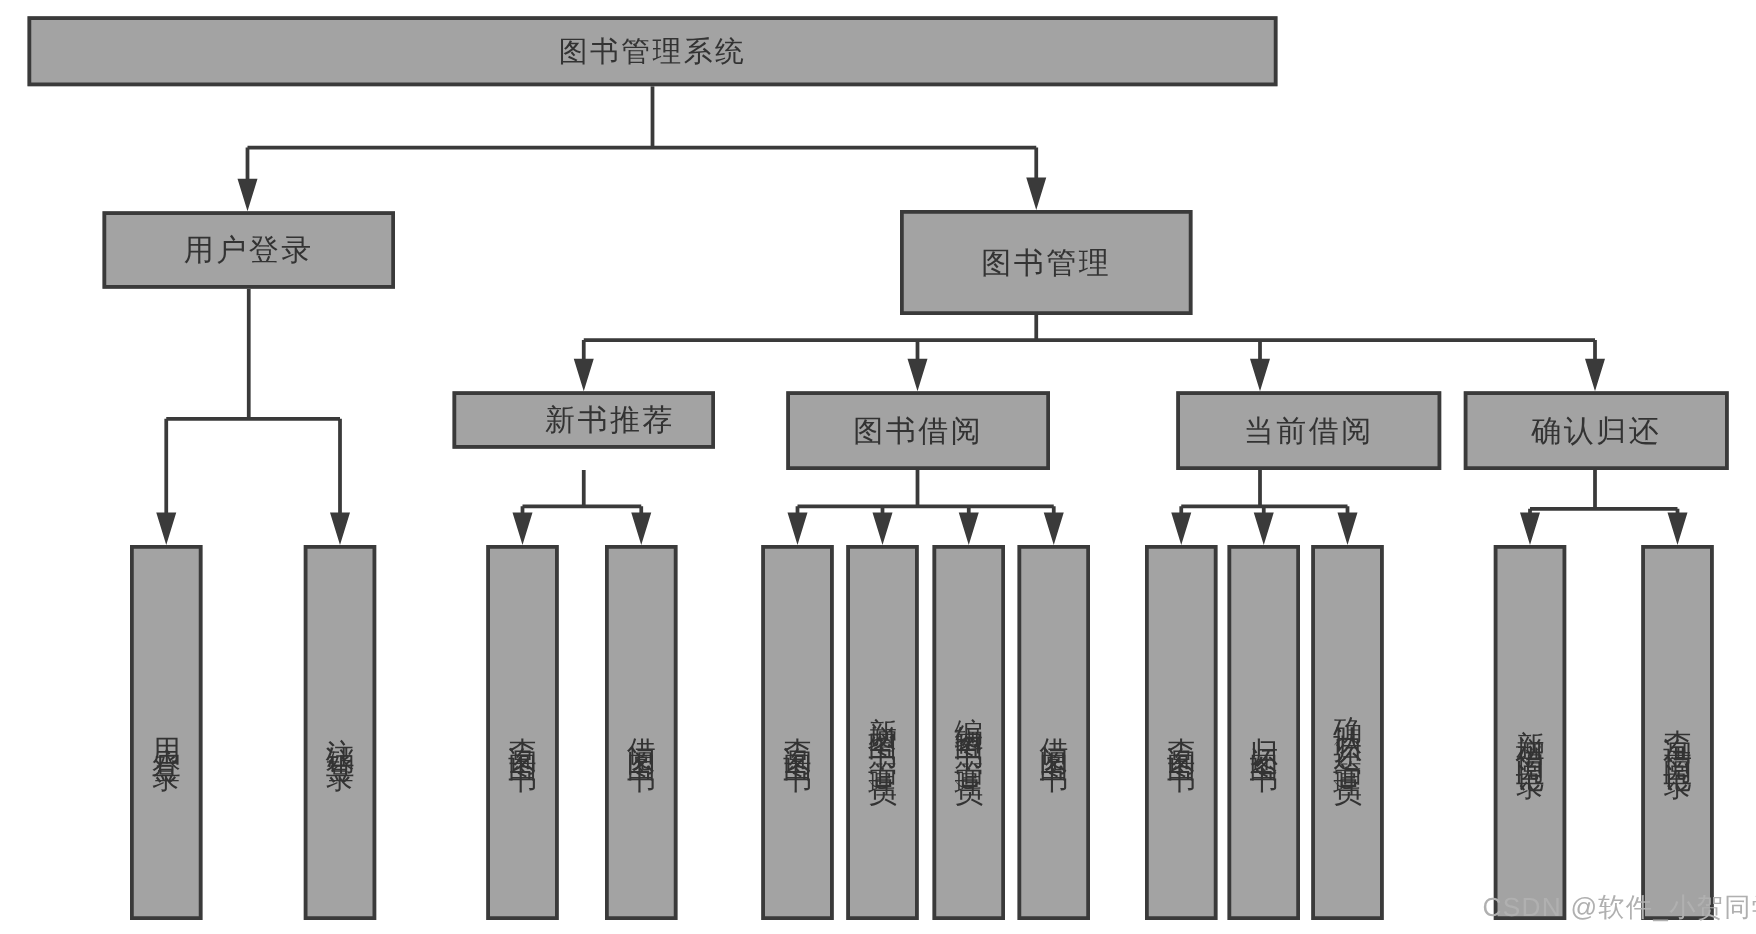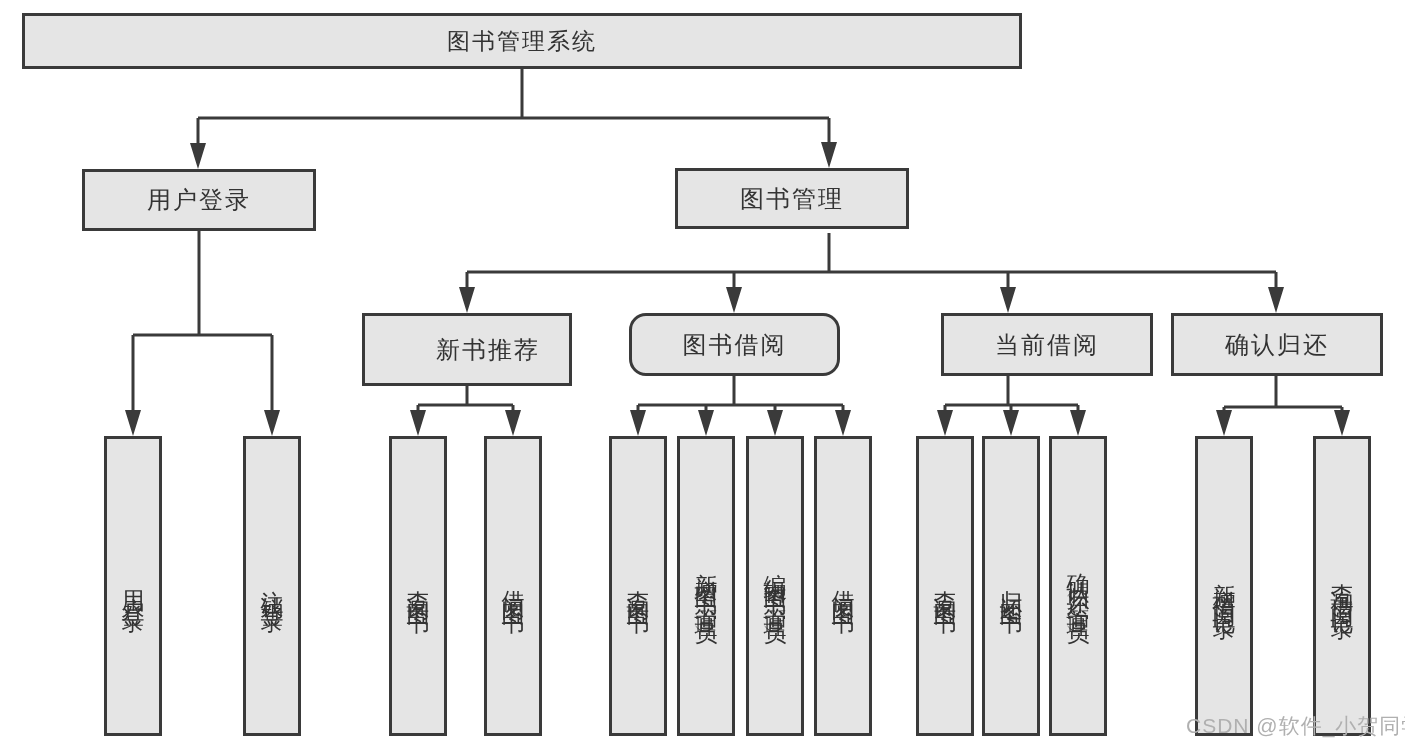--- a/index.html
+++ b/index.html
@@ -4,21 +4,21 @@
 <style>
   html,body { margin:0; padding:0; background:#ffffff; }
   .stage {
     position:relative; width:1405px; height:747px;
     background:#ffffff; overflow:hidden;
     font-family:"Liberation Sans", sans-serif;
   }
   .connectors { position:absolute; left:0; top:0; width:1405px; height:747px; }
   .node {
     position:absolute; box-sizing:border-box;
-    border:3px solid #3a3a3a; background:#e5e5e5;
+    border:3px solid #3a3a3a; background:#a3a3a3;
     display:flex; align-items:center; justify-content:center;
     color:#333333;
   }
   .hnode { font-size:24px; letter-spacing:2px; }
   .root-node { font-size:23px; }
   .vnode { font-size:23px; }
   .vnode .vtext {
     writing-mode:vertical-rl; text-orientation:mixed;
     letter-spacing:7px; line-height:1;
   }
@@ -64,28 +64,28 @@
       M1334 410 L1350 410 L1342 436 Z"></path>
   </svg>
 
   <div class="node hnode root-node" style="left:22px; top:13px; width:1000px; height:56px;">
     <span>图书管理系统</span>
   </div>
 
   <div class="node hnode" style="left:82px; top:169px; width:234px; height:62px;">
     <span>用户登录</span>
   </div>
-  <div class="node hnode" style="left:675px; top:168px; width:234px; height:61px;">
+  <div class="node hnode" style="left:720px; top:168px; width:234px; height:84px;">
     <span>图书管理</span>
   </div>
 
-  <div class="node hnode" style="left:362px; top:313px; width:210px; height:73px;padding-left:42px;">
+  <div class="node hnode" style="left:362px; top:313px; width:210px; height:46px;padding-left:42px;">
     <span>新书推荐</span>
   </div>
-  <div class="node hnode" style="left:629px; top:313px; width:211px; height:63px;border-radius:17px;">
+  <div class="node hnode" style="left:629px; top:313px; width:211px; height:63px;">
     <span>图书借阅</span>
   </div>
   <div class="node hnode" style="left:941px; top:313px; width:212px; height:63px;">
     <span>当前借阅</span>
   </div>
   <div class="node hnode" style="left:1171px; top:313px; width:212px; height:63px;">
     <span>确认归还</span>
   </div>
 
   <div class="node vnode" style="left:104px; top:436px; width:58px; height:300px;">

